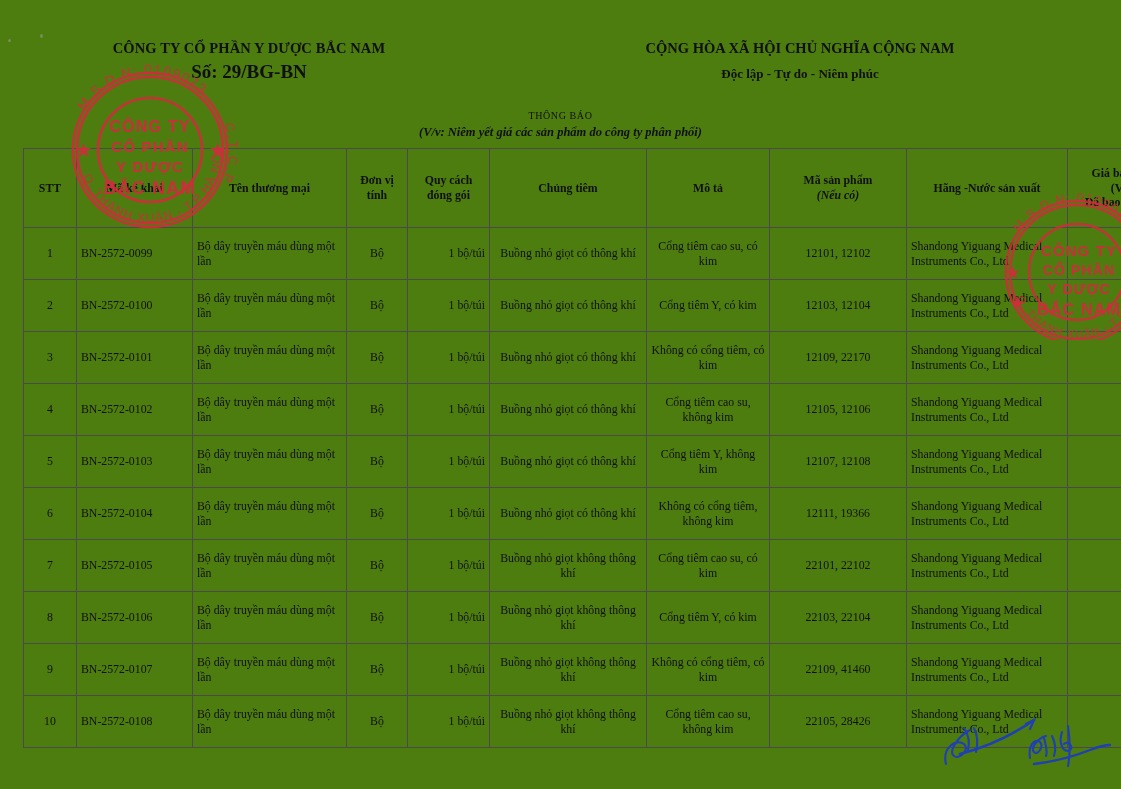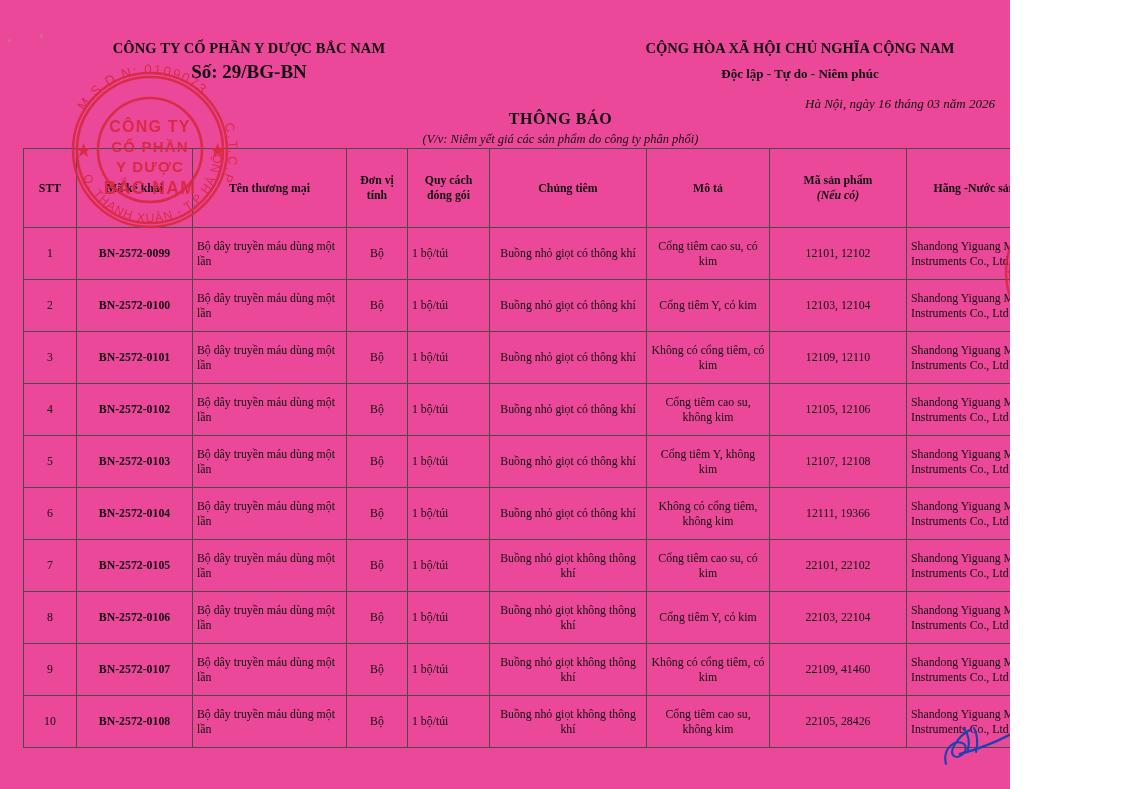--- a/index.html
+++ b/index.html
@@ -7,24 +7,24 @@
     margin: 0;
     padding: 0;
     background: #ffffff;
   }
   body {
     font-family: "Liberation Serif", "DejaVu Serif", serif;
     color: #101010;
   }
   #page {
     position: relative;
-    width: 1010px;
+    width: 1121px;
     height: 789px;
     overflow: hidden;
-    background: #ec4899;
+    background: #4d7c0f;
   }
 
   
   .speck {
     position: absolute;
     background: #9a9a9a;
     opacity: .55;
     border-radius: 50%;
   }
 
@@ -76,28 +76,29 @@
   }
 
   .title-block {
     position: absolute;
     left: 0;
     top: 110px;
     width: 1121px;
     text-align: center;
   }
   .title-block .t-main {
-    font-size: 16px;
-    font-weight: bold;
+    font-size: 10px;
+    font-weight: normal;
     letter-spacing: .6px;
   }
   .title-block .t-sub {
     font-size: 12.5px;
     font-style: italic;
     margin-top: 4px;
+    font-weight: bold;
   }
 
   
   .tbl-wrap {
     position: absolute;
     left: 23px;
     top: 148px;
     width: 1074px;
   }
   table.grid {
@@ -119,24 +120,24 @@
   }
   table.grid thead th .sub-it {
     font-style: italic;
     font-weight: bold;
     display: block;
   }
   table.grid tbody td {
     height: 45px;
   }
   .c-stt   { width: 44px;  text-align: center; }
-  .c-makk  { width: 107px; text-align: center; padding-left: 6px; font-weight: bold; }
+  .c-makk  { width: 107px; text-align: left; padding-left: 6px; }
   .c-ten   { width: 145px; text-align: left; padding-left: 5px; }
   .c-dvt   { width: 52px;  text-align: center; }
-  .c-qc    { width: 73px;  text-align: left; }
+  .c-qc    { width: 73px;  text-align: right; }
   .c-cl    { width: 148px; text-align: center; }
   .c-mota  { width: 114px; text-align: center; margin-left: 32px; }
   .c-masp  { width: 128px; text-align: center; }
   .c-hang  { width: 152px; text-align: left; padding-left: 6px; margin-left: 12px; }
   .c-gia   { width: 111px; text-align: right; padding-right: 12px; }
 
   
   .seal {
     position: absolute;
     pointer-events: none;
@@ -167,21 +168,20 @@
   <div class="hdr-left">
     <div class="org">CÔNG TY CỔ PHẦN Y DƯỢC BẮC NAM</div>
     <div class="sohieu">Số: 29/BG-BN</div>
   </div>
 
   <div class="hdr-right">
     <div class="nation">CỘNG HÒA XÃ HỘI CHỦ NGHĨA CỘNG NAM</div>
     <div class="motto">Độc lập - Tự do - Niêm phúc</div>
   </div>
 
-  <div class="date-line">Hà Nội, ngày 16 tháng 03 năm 2026</div>
 
   <div class="title-block">
     <div class="t-main">THÔNG BÁO</div>
     <div class="t-sub">(V/v: Niêm yết giá các sản phẩm do công ty phân phối)</div>
   </div>
 
   <div class="tbl-wrap">
     <table class="grid">
       <thead>
         <tr>
@@ -230,21 +230,21 @@
             <td class="c-gia">6.120</td>
           </tr>
           <tr>
             <td class="c-stt">3</td>
             <td class="c-makk">BN-2572-0101</td>
             <td class="c-ten">Bộ dây truyền máu dùng một lần</td>
             <td class="c-dvt">Bộ</td>
             <td class="c-qc">1 bộ/túi</td>
             <td class="c-cl">Buồng nhỏ giọt có thông khí</td>
             <td class="c-mota">Không có cổng tiêm, có kim</td>
-            <td class="c-masp">12109, 12110</td>
+            <td class="c-masp">12109, 22170</td>
             <td class="c-hang">Shandong Yiguang Medical Instruments Co., Ltd</td>
             <td class="c-gia">5.700</td>
           </tr>
           <tr>
             <td class="c-stt">4</td>
             <td class="c-makk">BN-2572-0102</td>
             <td class="c-ten">Bộ dây truyền máu dùng một lần</td>
             <td class="c-dvt">Bộ</td>
             <td class="c-qc">1 bộ/túi</td>
             <td class="c-cl">Buồng nhỏ giọt có thông khí</td>

